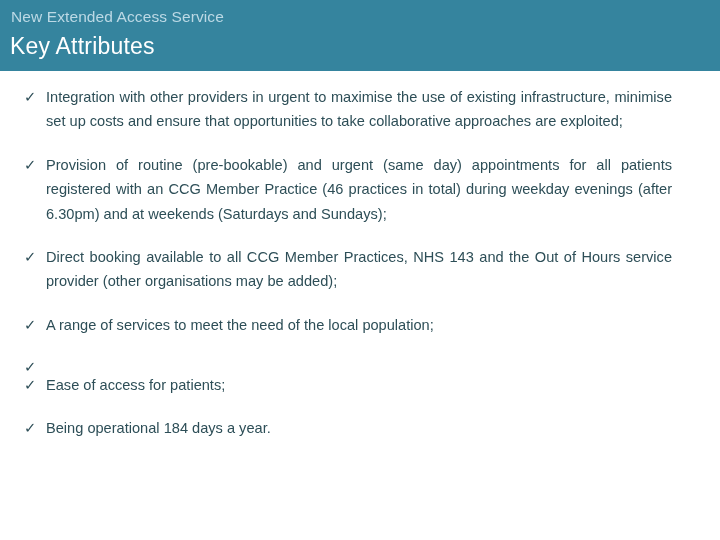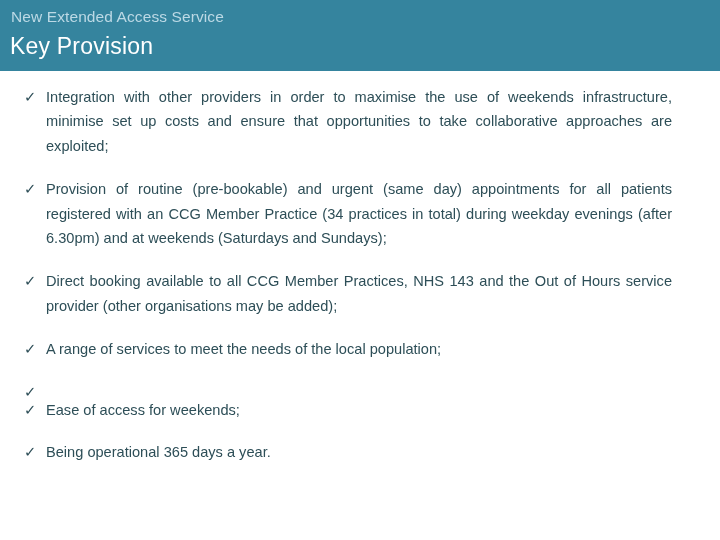--- a/index.html
+++ b/index.html
@@ -107,69 +107,69 @@
   .gap-6 { height: 18px; }
   .gap-top { height: 14px; }
 </style>
 </head>
 <body>
 
 <div id="slide">
 
   <div id="header">
     <div id="header-eyebrow">New Extended Access Service</div>
-    <div id="header-title">Key Provision</div>
+    <div id="header-title">Key Attributes</div>
   </div>
 
   <div id="body">
     <div class="gap-top"></div>
     <ul class="bullet-list">
 
       <li class="bullet">
         <span class="bullet-mark">✓</span>
-        <span class="bullet-text">Integration with other providers in order to maximise the use of weekends infrastructure, minimise set up costs and ensure that opportunities to take collaborative approaches are exploited;</span>
+        <span class="bullet-text">Integration with other providers in urgent to maximise the use of existing infrastructure, minimise set up costs and ensure that opportunities to take collaborative approaches are exploited;</span>
       </li>
 
       <div class="gap-1"></div>
 
       <li class="bullet">
         <span class="bullet-mark">✓</span>
-        <span class="bullet-text">Provision of routine (pre-bookable) and urgent (same day) appointments for all patients registered with an CCG Member Practice (34 practices in total) during weekday evenings (after 6.30pm) and at weekends (Saturdays and Sundays);</span>
+        <span class="bullet-text">Provision of routine (pre-bookable) and urgent (same day) appointments for all patients registered with an CCG Member Practice (46 practices in total) during weekday evenings (after 6.30pm) and at weekends (Saturdays and Sundays);</span>
       </li>
 
       <div class="gap-2"></div>
 
       <li class="bullet">
         <span class="bullet-mark">✓</span>
         <span class="bullet-text">Direct booking available to all CCG Member Practices, NHS 143 and the Out of Hours service provider (other organisations may be added);</span>
       </li>
 
       <div class="gap-3"></div>
 
       <li class="bullet">
         <span class="bullet-mark">✓</span>
-        <span class="bullet-text">A range of services to meet the needs of the local population;</span>
+        <span class="bullet-text">A range of services to meet the need of the local population;</span>
       </li>
 
       <div class="gap-4"></div>
 
       <li class="bullet">
         <span class="bullet-mark">✓</span>
       </li>
 
       <div class="gap-5"></div>
 
       <li class="bullet">
         <span class="bullet-mark">✓</span>
-        <span class="bullet-text">Ease of access for weekends;</span>
+        <span class="bullet-text">Ease of access for patients;</span>
       </li>
 
       <div class="gap-6"></div>
 
       <li class="bullet">
         <span class="bullet-mark">✓</span>
-        <span class="bullet-text">Being operational 365 days a year.</span>
+        <span class="bullet-text">Being operational 184 days a year.</span>
       </li>
 
     </ul>
   </div>
 
 </div>
 
 </body></html>

